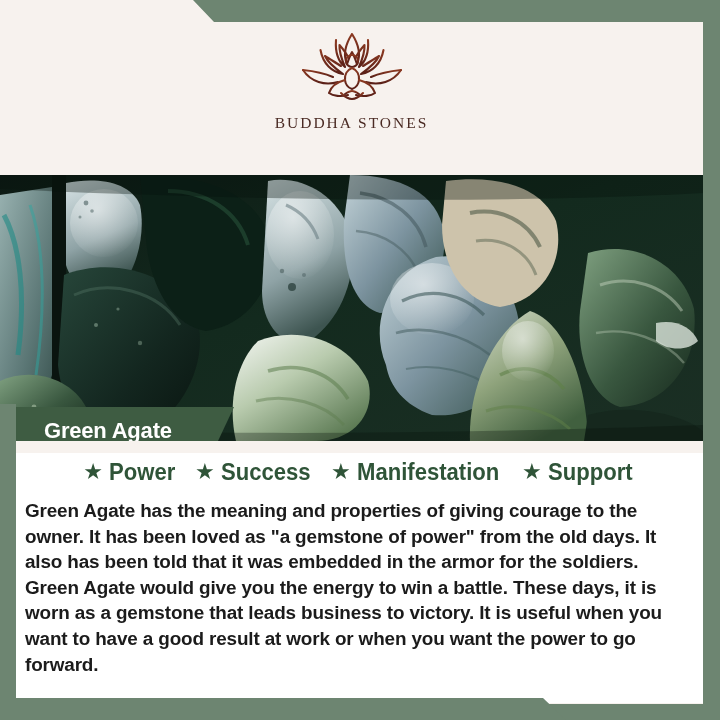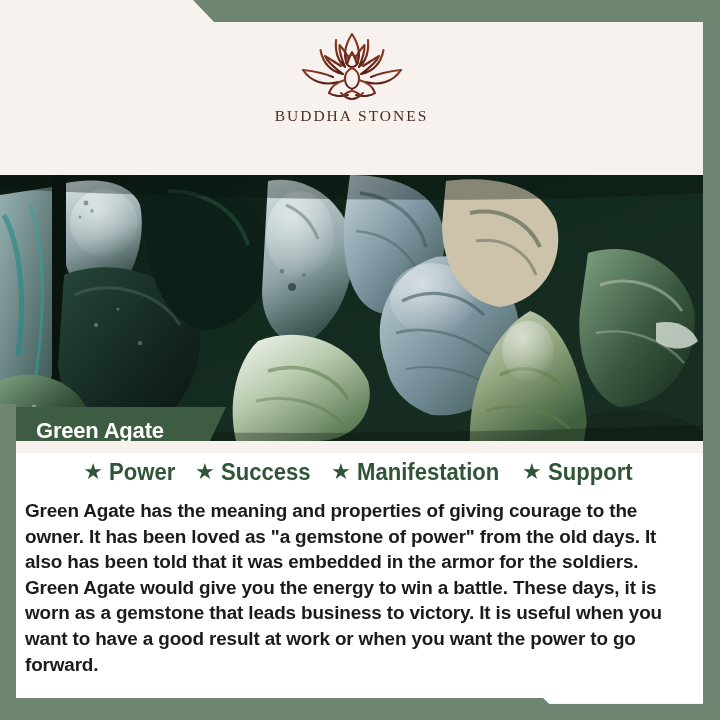--- a/index.html
+++ b/index.html
@@ -86,21 +86,21 @@
     display: flex;
     flex-direction: column;
     align-items: center;
   }
   .logo-mark {
     width: 118px;
     height: 74px;
     display: block;
   }
   .logo-word {
-    margin-top: 3px;
+    margin-top: 10px;
     font-family: "Liberation Serif", serif;
     font-size: 15.5px;
     letter-spacing: 2.0px;
     color: #4a2a23;
     white-space: nowrap;
   }
   .title-panel {
     position: absolute;
     left: 148px;
     top: 126px;
@@ -130,21 +130,21 @@
     height: 266px;
     z-index: 3;
     overflow: hidden;
     background: #0a1410;
   }
   .photo svg { display: block; width: 703px; height: 266px; }
 
   
   .name-banner {
     position: absolute;
-    left: 4px;
+    left: 12px;
     top: 407px;
     width: 222px;
     height: 48px;
     background: #3e5c42;
     z-index: 4;
     display: flex;
     align-items: center;
     clip-path: polygon(0 0, 222px 0, 206px 34px, 0 34px);
   }
   .name-banner-text {

